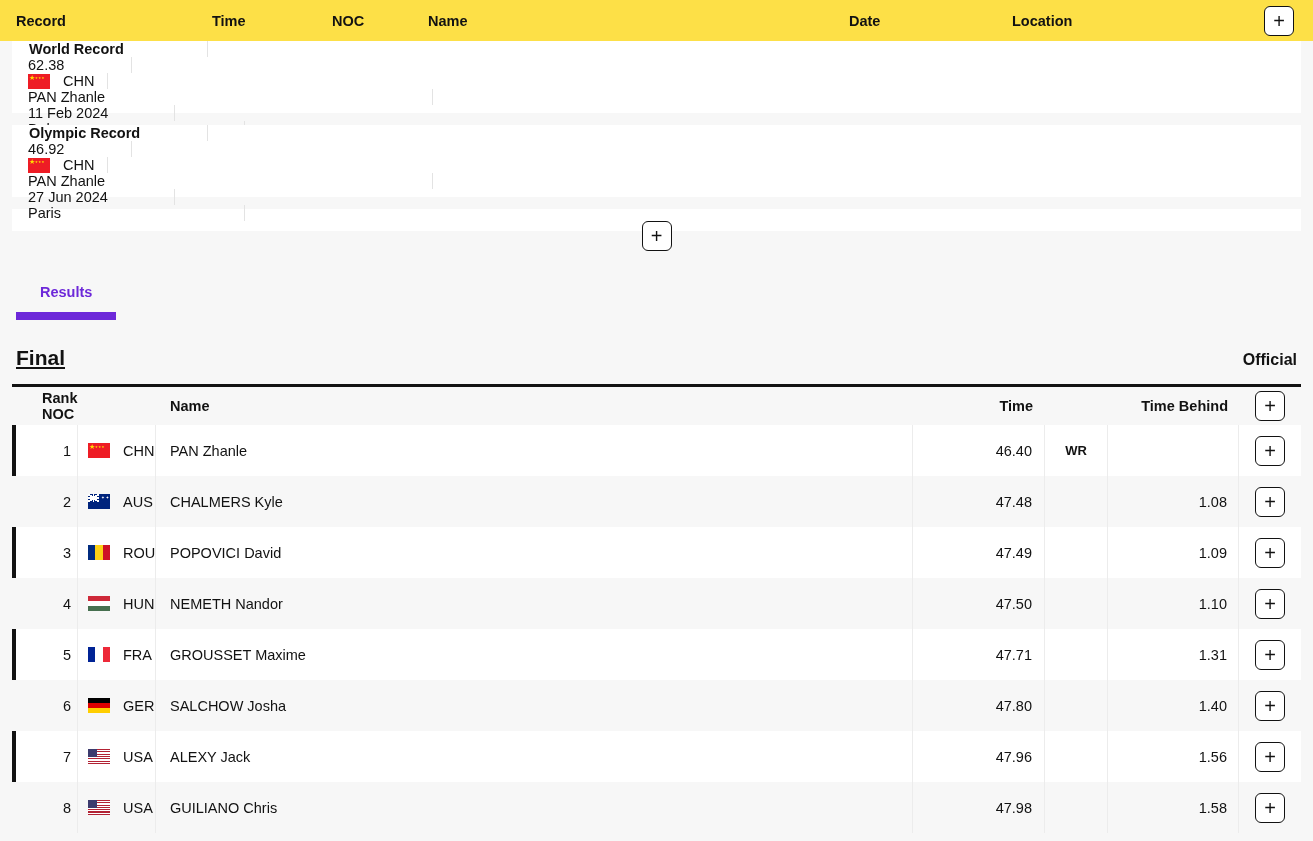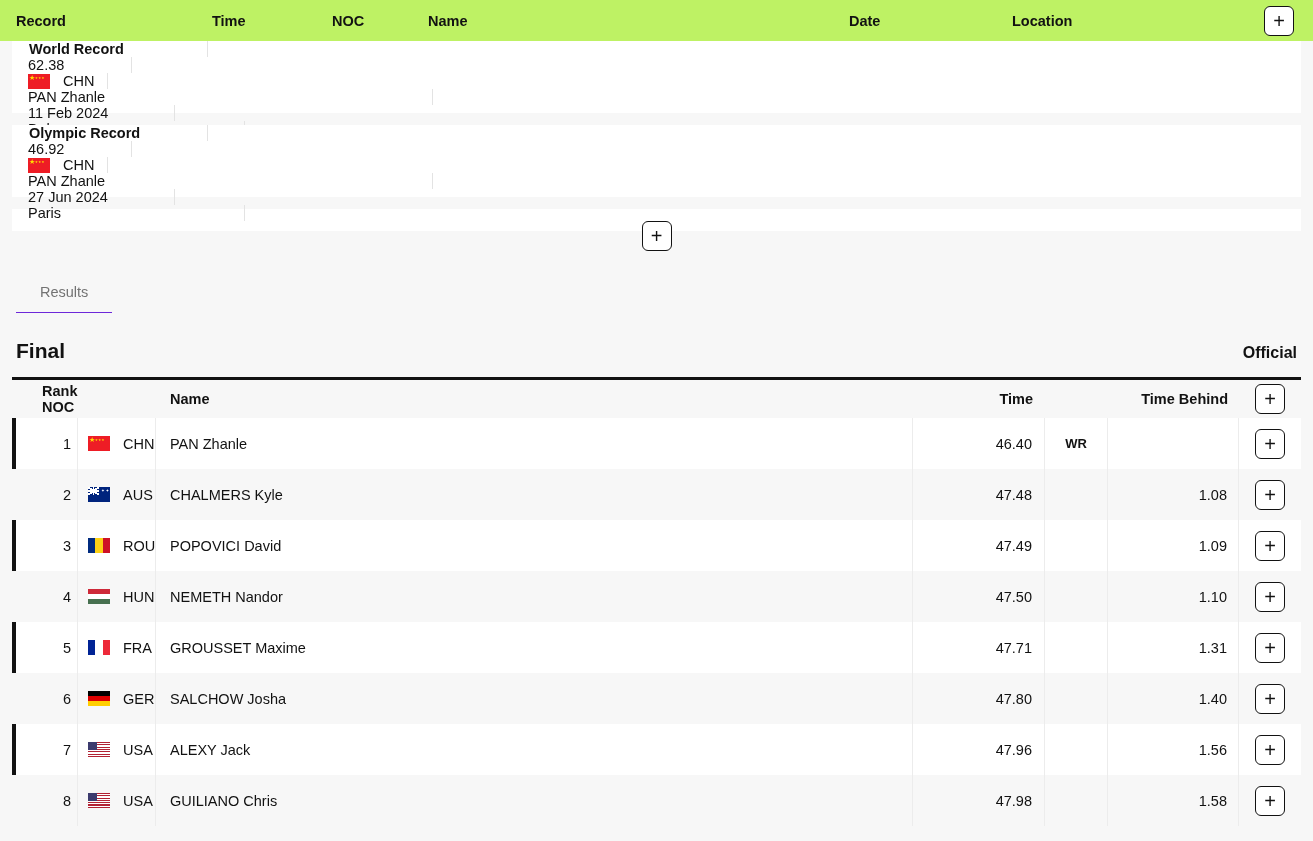--- a/index.html
+++ b/index.html
@@ -7,21 +7,21 @@
     width: 1313px; height: 841px;
     background: #f7f7f7;
     font-family: "Liberation Sans", sans-serif;
     color: #121212;
     overflow: hidden;
   }
 
   
   .records-head {
     height: 41px;
-    background: #bef264;
+    background: #fde047;
     display: flex;
     align-items: center;
     position: relative;
   }
   .records-head .cell {
     font-size: 14.5px;
     font-weight: 700;
     color: #121212;
     padding-left: 16px;
     align-self: center;
@@ -141,35 +141,35 @@
     color: #121212;
     cursor: pointer;
     flex: 0 0 auto;
   }
 
   
   .tabs-wrap { padding: 0 16px; margin-top: 52px; }
   .tab {
     display: inline-block;
     font-size: 14.5px;
-    font-weight: 400;
-    color: #737373;
+    font-weight: 700;
+    color: #6d28d9;
     padding: 0 24px 12px 24px;
-    border-bottom: 1px solid #6d28d9;
+    border-bottom: 8px solid #6d28d9;
     cursor: pointer;
   }
 
   
   .final-bar {
     display: flex;
     align-items: baseline;
     justify-content: space-between;
     padding: 26px 16px 14px 16px;
   }
-  .final-title { font-size: 21px; font-weight: 700; color: #121212; }
+  .final-title { font-size: 21px; font-weight: 700; color: #121212; text-decoration: underline; }
   .final-status { font-size: 16px; font-weight: 700; color: #121212; }
 
   
   .results-table {
     margin: 0 12px;
     border-top: 3px solid #121212;
   }
   .res-row { display: flex; align-items: stretch; height: 51px; }
   .res-head {
     height: 38px;

